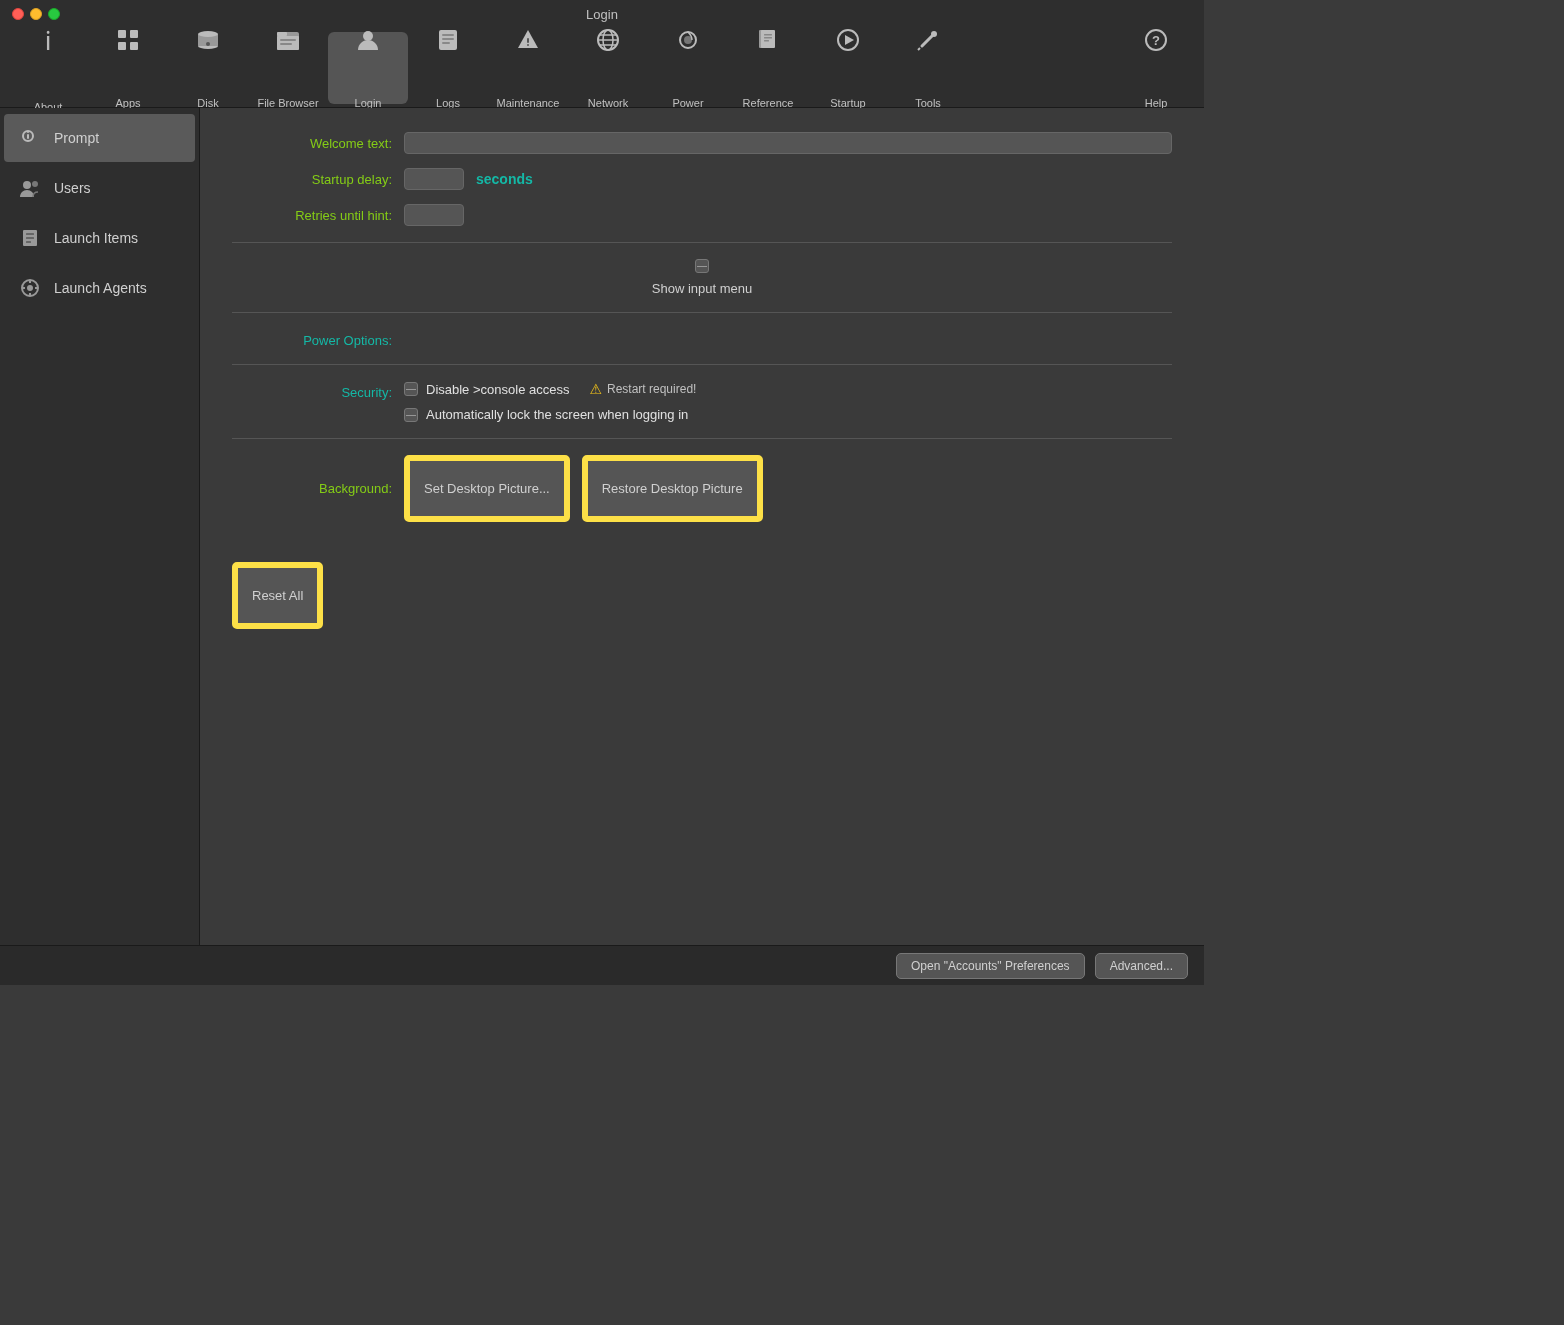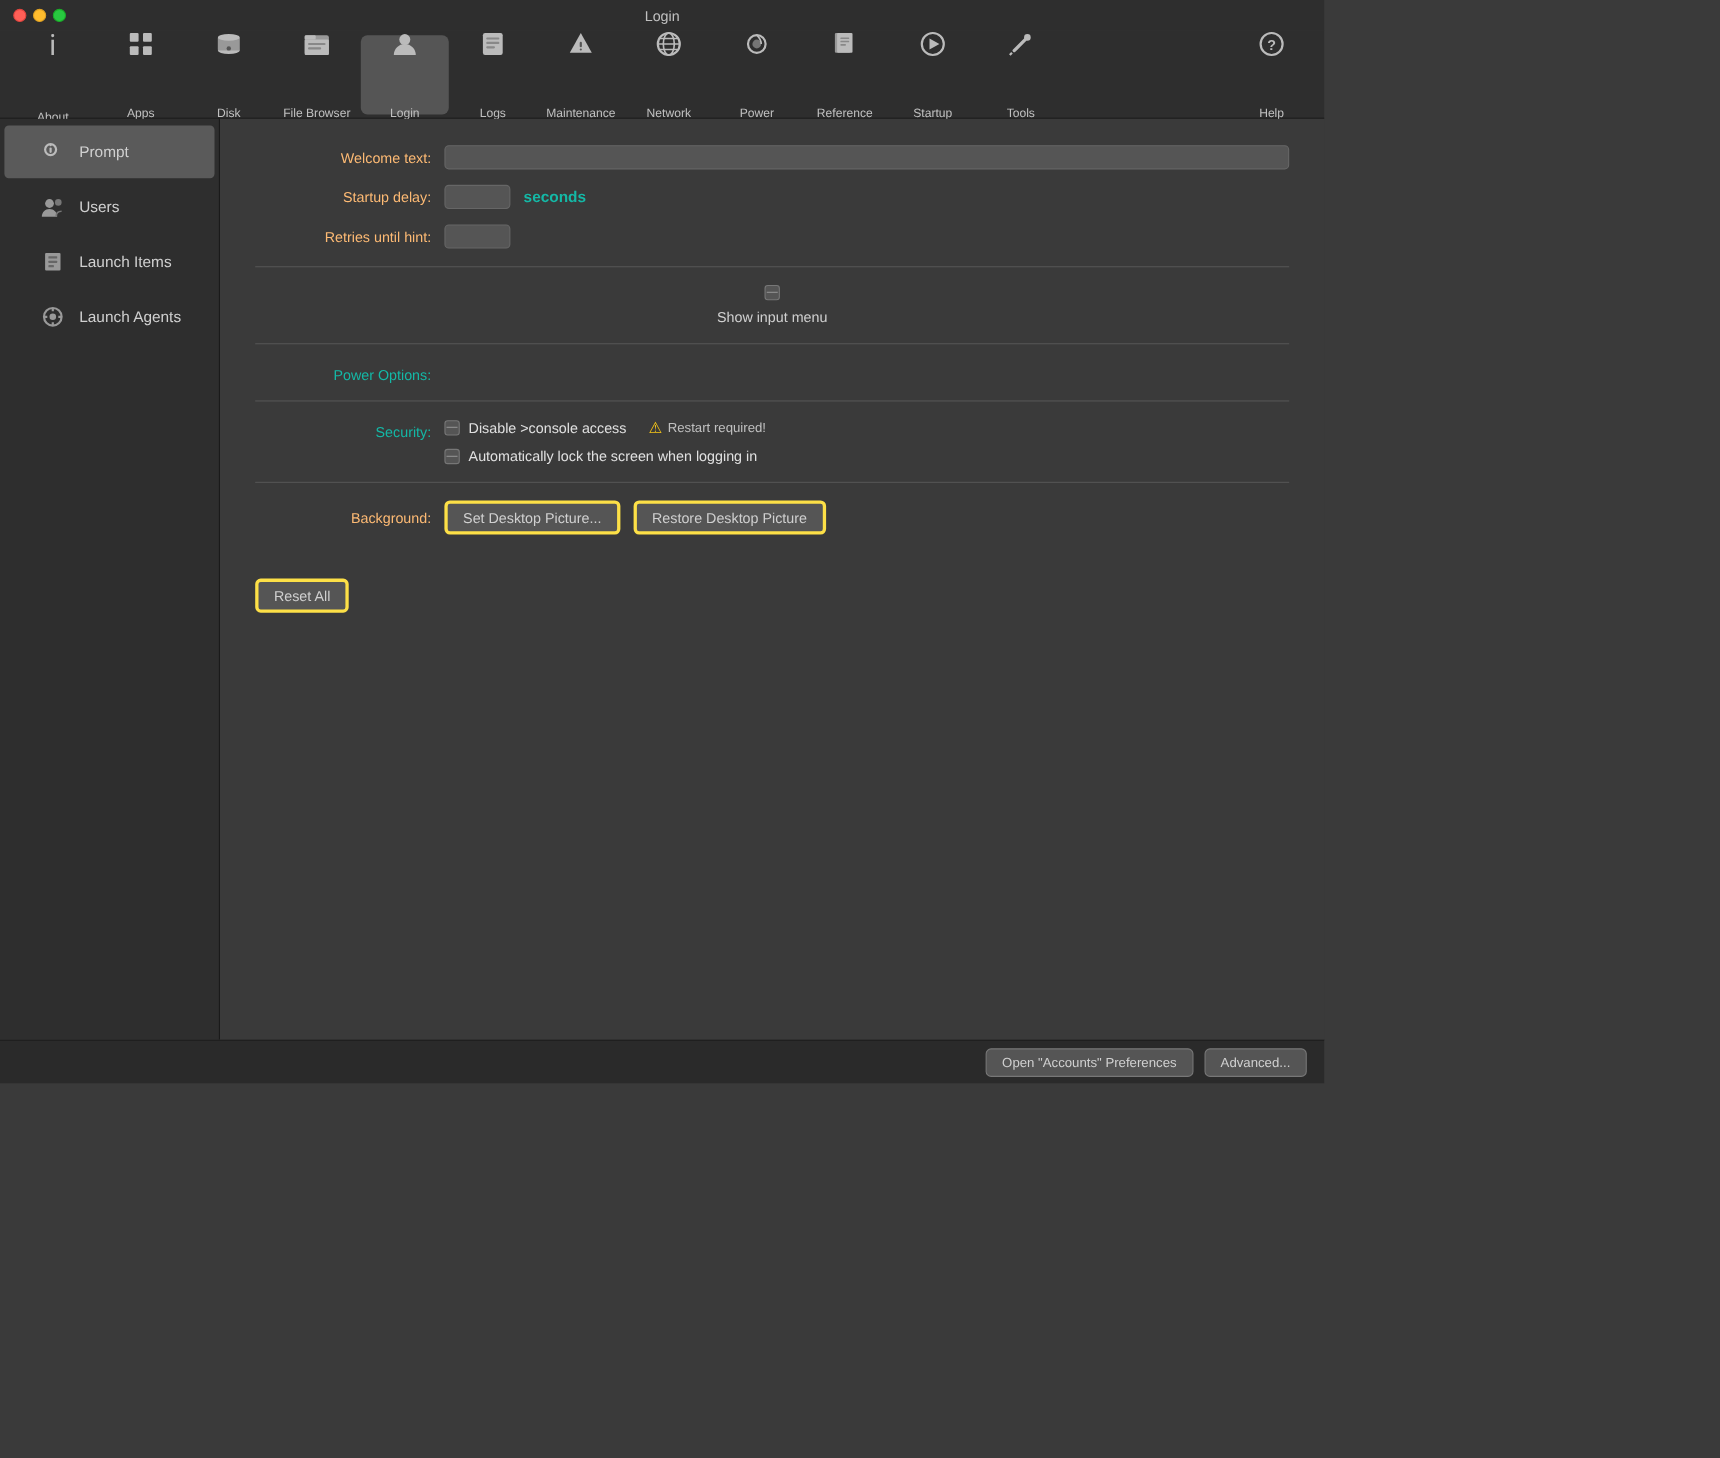--- a/index.html
+++ b/index.html
@@ -96,21 +96,21 @@
     
     .sidebar {
       width: 200px;
       background: #2e2e2e;
       border-right: 1px solid #1a1a1a;
       padding: 4px 0;
     }
     .sidebar-item {
       display: flex;
       align-items: center;
-      padding: 10px 30px;
+      padding: 10px 12px;
       gap: 10px;
       cursor: pointer;
       color: #d0d0d0;
       font-size: 14px;
       font-weight: 500;
       border-radius: 4px;
       margin: 2px 4px;
     }
     .sidebar-item.active { background: #5a5a5a; }
     .sidebar-icon {
@@ -134,21 +134,21 @@
     .form-row {
       display: flex;
       align-items: center;
       margin-bottom: 14px;
       gap: 12px;
     }
     .form-label {
       text-align: right;
       width: 160px;
       font-size: 13px;
-      color: #fdba74;
+      color: #84cc16;
       flex-shrink: 0;
     }
     .form-input-wide {
       flex: 1;
       height: 22px;
       background: #555;
       border: 1px solid #666;
       border-radius: 4px;
       color: #e0e0e0;
       font-size: 13px;
@@ -252,25 +252,25 @@
       margin-left: 12px;
     }
     .warning-icon {
       color: #f5c518;
       font-size: 14px;
     }
 
     
     .btn {
       background: #555;
-      border: 3px solid #fde047;
+      border: 6px solid #fde047;
       border-radius: 5px;
       color: #d0d0d0;
       font-size: 13px;
-      padding: 5px 14px;
+      padding: 20px 14px;
       cursor: pointer;
       outline: none;
     }
 
     
     .bottom-bar {
       height: 40px;
       background: #2a2a2a;
       border-top: 1px solid #1a1a1a;
       display: flex;

